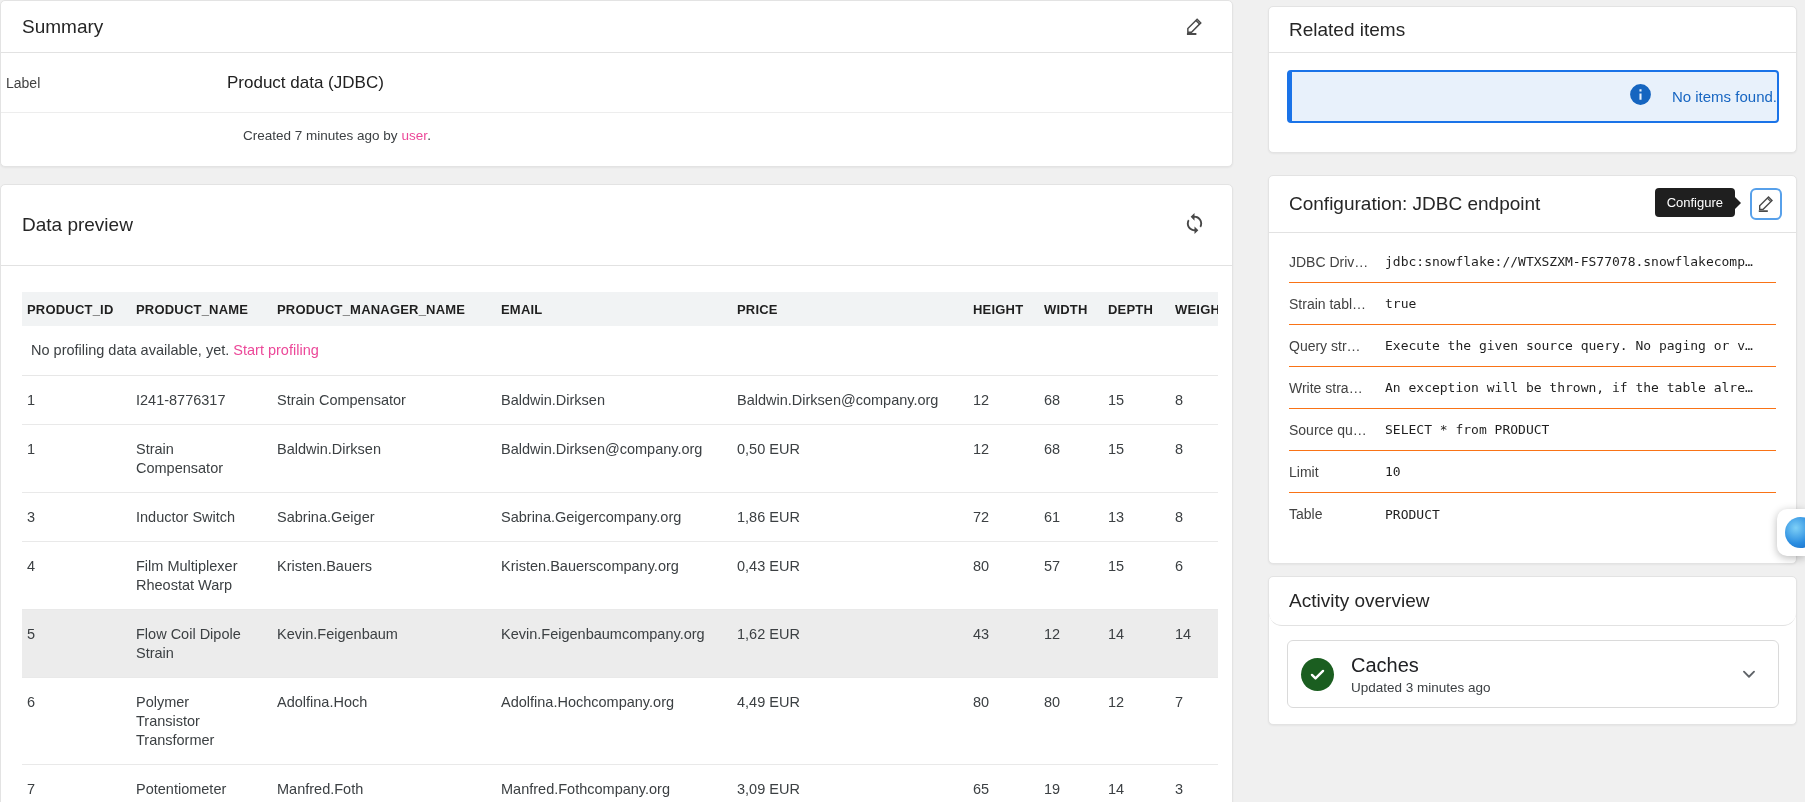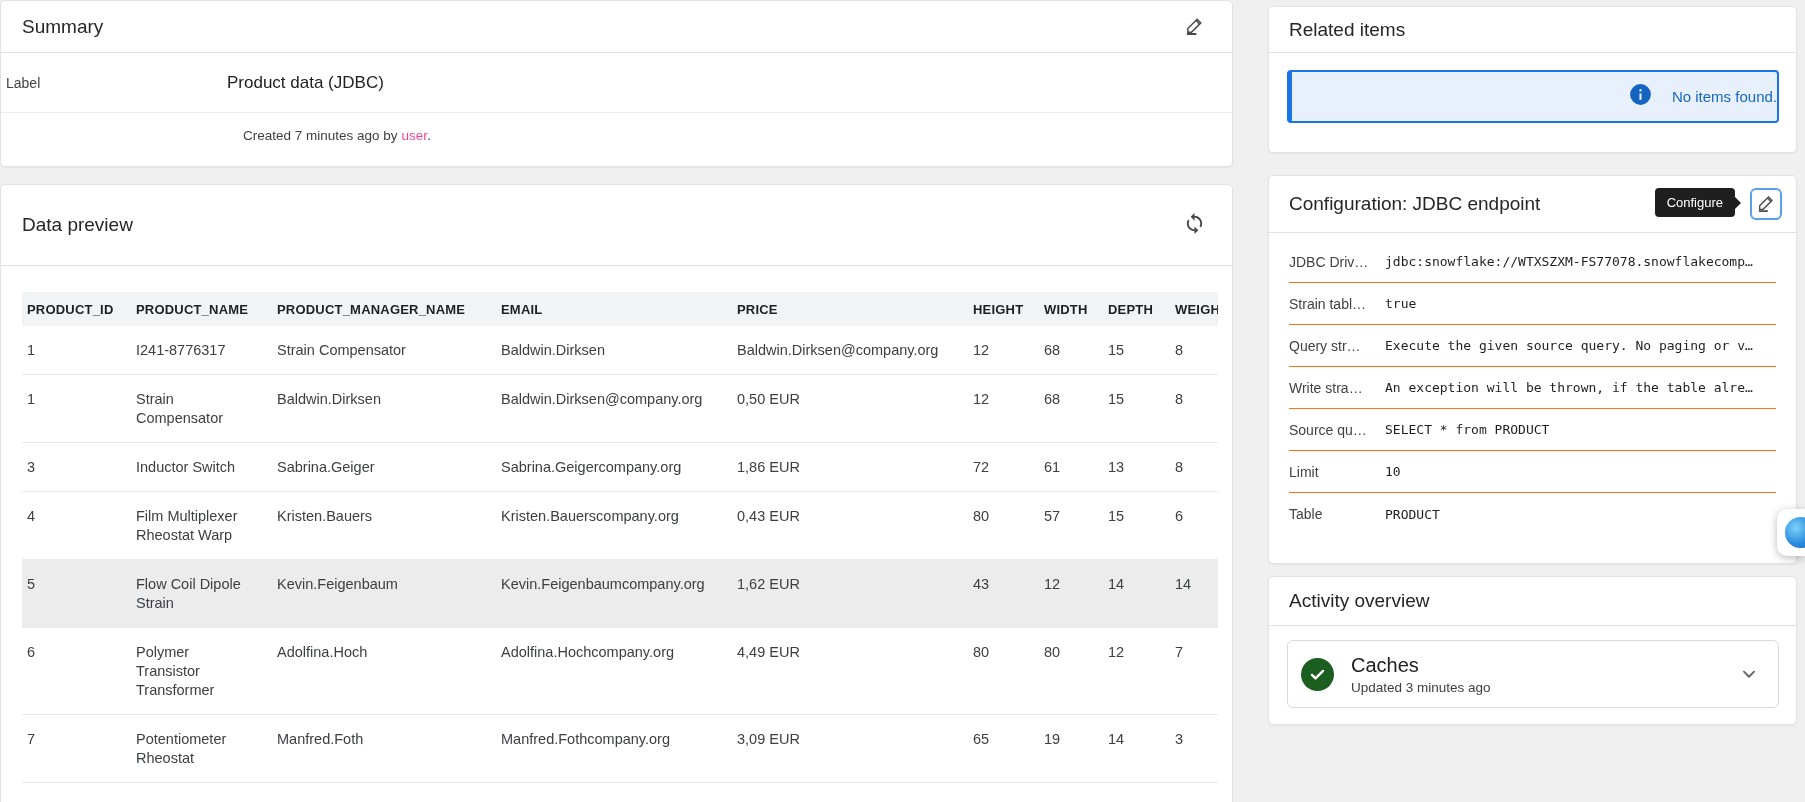--- a/index.html
+++ b/index.html
@@ -79,21 +79,21 @@
   }
   .focus-ring { width:32px; height:32px; border:2px solid #57a0ea; border-radius:6px;
     display:flex; align-items:center; justify-content:center; }
   .config-rows { padding:8px 0 0; }
   .config-row { display:flex; align-items:center; min-height:42px; margin:0 20px; border-bottom:1px solid #f97316; }
   .config-row:last-child { border-bottom:none; }
   .config-key { width:96px; flex-shrink:0; font-size:14px; color:#424242; white-space:nowrap; overflow:hidden; }
   .config-val { font-family:"DejaVu Sans Mono", monospace; font-size:13px; color:#1f1f1f; white-space:nowrap; overflow:hidden; }
 
   #activity-card { left:1268px; top:576px; width:529px; height:149px; }
-  #activity-card .card-header { height:49px; padding:0 20px; }
+  #activity-card .card-header { height:49px; padding:0 20px;border-radius:13px; }
   .acc-item {
     margin:14px 17px 0 18px; height:68px;
     border:1px solid #dadada; border-radius:6px;
     display:flex; align-items:center; padding:0 18px 0 13px; cursor:pointer; background:#fff;
   }
   .check-circle { width:33px; height:33px; border-radius:50%; background:#1b5e20;
     display:flex; align-items:center; justify-content:center; flex-shrink:0; }
   .acc-text { margin-left:17px; }
   .acc-title { font-size:20px; color:#202124; margin-bottom:3px; }
   .acc-sub { font-size:13.5px; color:#3c4043; }
@@ -168,20 +168,26 @@
           <th>EMAIL</th>
           <th>PRICE</th>
           <th>HEIGHT</th>
           <th>WIDTH</th>
           <th>DEPTH</th>
           <th>WEIGHT</th>
         </tr>
       </thead>
       <tbody>
         <tr>
+          <td class="notice-cell" colspan="9">
+            <span>No profiling data available, yet.</span>
+            <a class="link">Start profiling</a>
+          </td>
+        </tr>
+        <tr>
           <td>1</td>
           <td>I241-8776317</td>
           <td>Strain Compensator</td>
           <td>Baldwin.Dirksen</td>
           <td>Baldwin.Dirksen@company.org</td>
           <td>12</td>
           <td>68</td>
           <td>15</td>
           <td>8</td>
         </tr>

